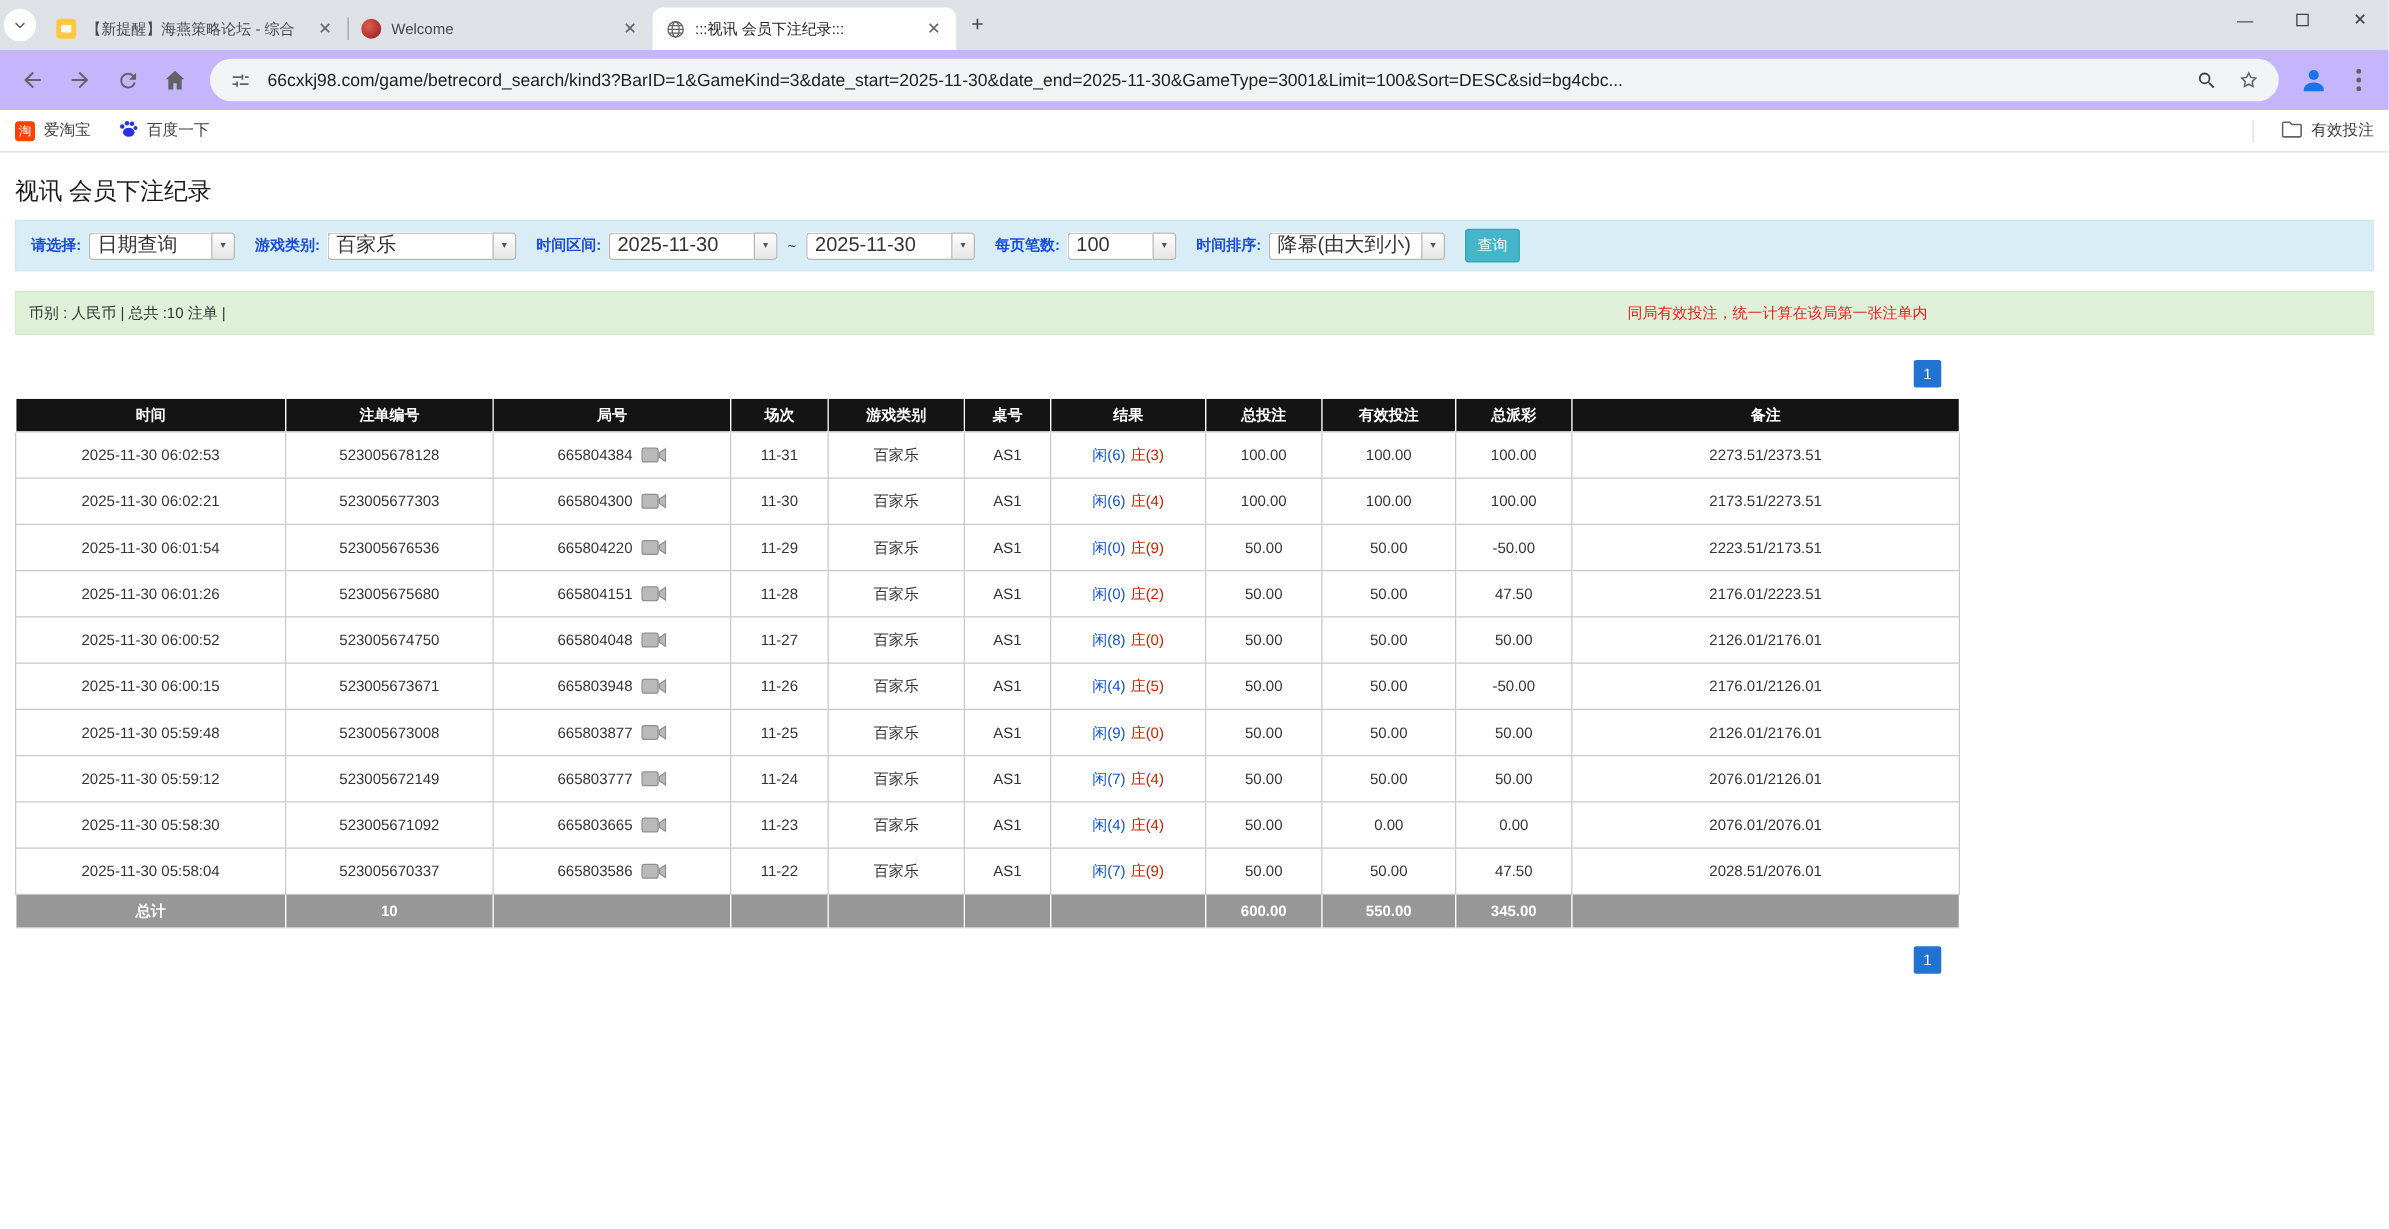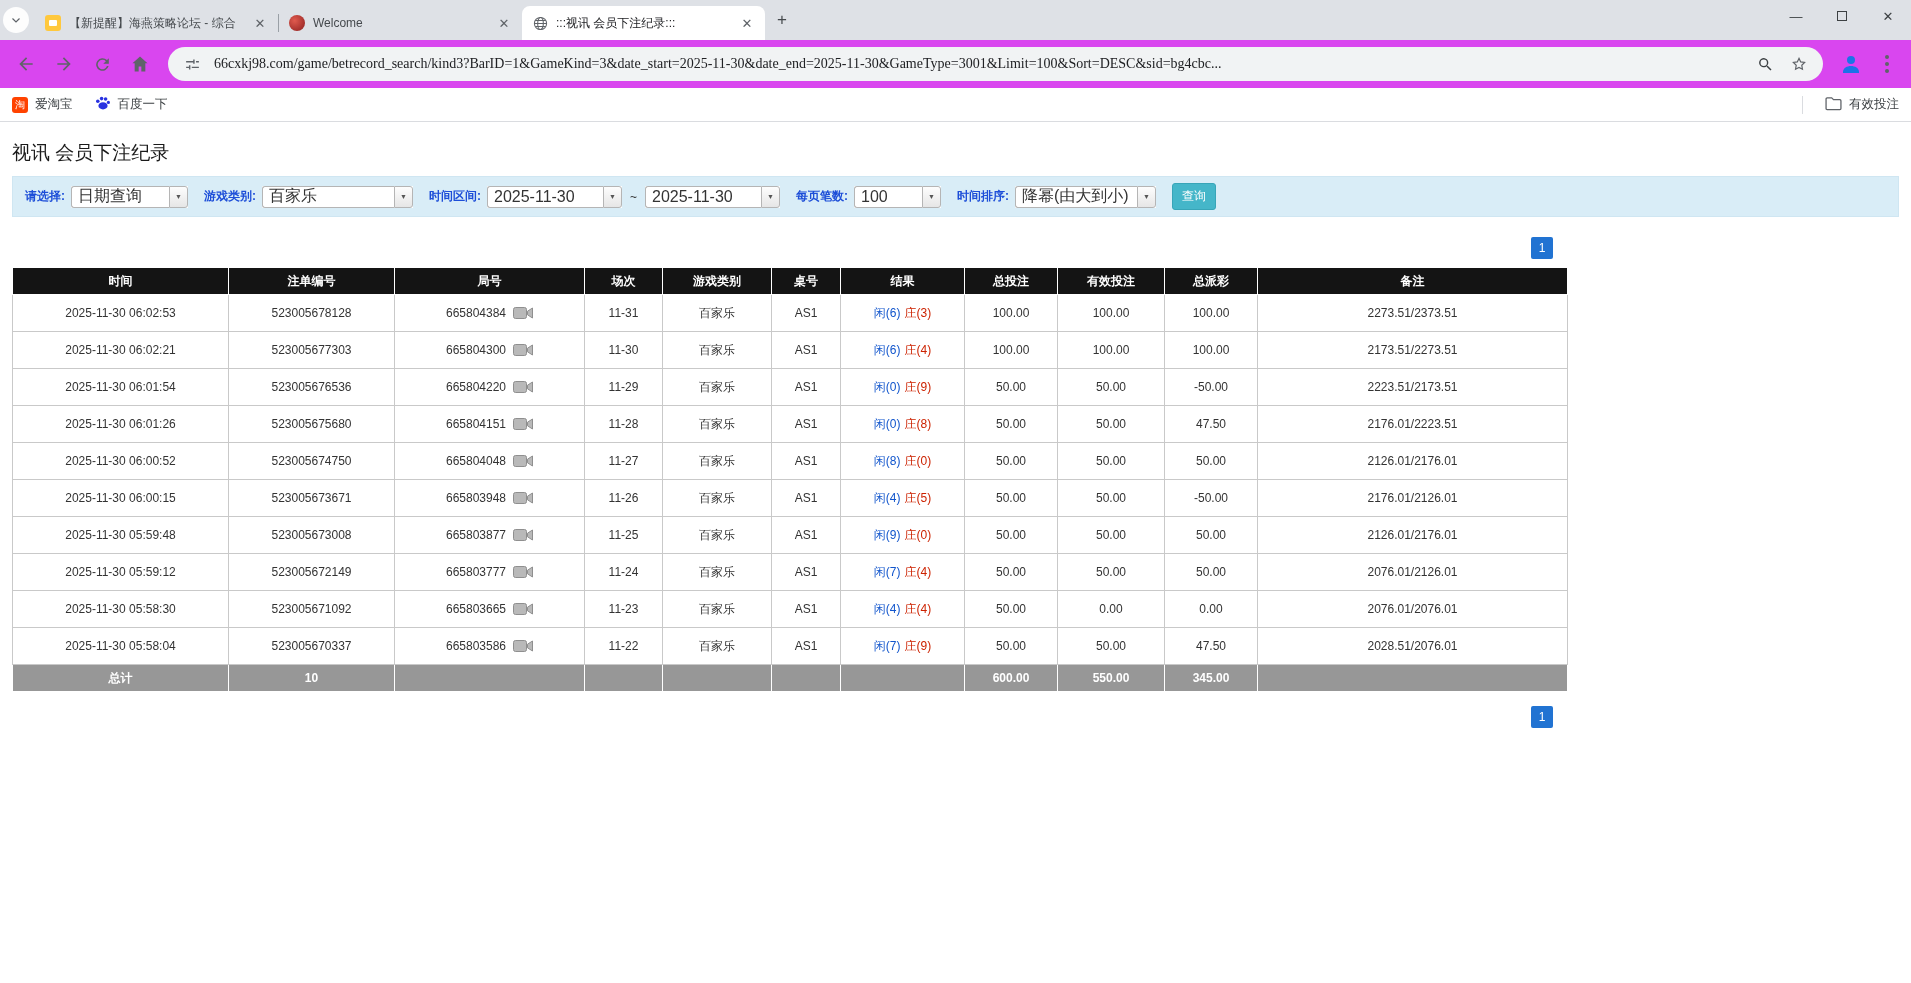--- a/index.html
+++ b/index.html
@@ -16,21 +16,21 @@
   .tab-sep { width: 1px; height: 18px; background: #9aa0a6; margin-bottom: 8px; }
   .favicon { width: 16px; height: 16px; flex: 0 0 auto; display: inline-flex; align-items: center; justify-content: center; }
   .fav-forum { background: #ffc83d; border-radius: 3px; }
   .fav-forum::after { content: ""; width: 8px; height: 6px; background: #fff; border-radius: 1px; }
   .fav-welcome { background: radial-gradient(circle at 35% 35%, #e05a4e, #8d1f1f); border-radius: 50%; }
   .newtab-btn { width: 26px; height: 26px; margin: 0 0 7px 4px; display: flex; align-items: center; justify-content: center; border-radius: 50%; color: #45494d; font-size: 17px; cursor: pointer; }
   .win-controls { position: absolute; right: 0; top: 0; height: 32px; display: flex; }
   .win-btn { width: 46px; height: 32px; display: flex; align-items: center; justify-content: center; color: #3c4043; font-size: 13px; cursor: pointer; }
   .win-max-glyph { width: 10px; height: 10px; border: 1px solid #3c4043; display: inline-block; }
 
-  .toolbar { height: 48px; background: #d946ef; display: flex; align-items: center; padding: 0 10px; gap: 6px; font-family: Liberation Serif, serif; }
+  .toolbar { height: 48px; background: #c4b5fd; display: flex; align-items: center; padding: 0 10px; gap: 6px; }
   .nav-btn { width: 32px; height: 32px; border-radius: 50%; display: flex; align-items: center; justify-content: center; cursor: pointer; flex: 0 0 auto; }
   .urlbar { flex: 1; height: 34px; background: #f1f3f4; border-radius: 17px; display: flex; align-items: center; padding: 0 12px; gap: 10px; margin: 0 6px; min-width: 0; }
   .url-text { flex: 1; font-size: 14px; color: #202124; white-space: nowrap; overflow: hidden; text-overflow: ellipsis; }
   .urlbar .icon-btn { flex: 0 0 auto; width: 24px; height: 24px; display: flex; align-items: center; justify-content: center; cursor: pointer; }
   .avatar-btn { width: 32px; height: 32px; border-radius: 50%; display: flex; align-items: center; justify-content: center; cursor: pointer; }
   .menu-btn { width: 28px; height: 32px; display: flex; align-items: center; justify-content: center; cursor: pointer; }
 
   .bookmarks-bar { height: 34px; background: #fff; border-bottom: 1px solid #dadce0; display: flex; align-items: center; padding: 0 12px; gap: 22px; font-size: 12.5px; color: #3c4043; }
   .bookmark { display: flex; align-items: center; gap: 7px; cursor: pointer; }
   .bm-taobao { width: 16px; height: 16px; background: #ff4200; border-radius: 3px; color: #fff; font-size: 10px; display: flex; align-items: center; justify-content: center; }
@@ -232,20 +232,24 @@
 
     <span class="filter-label">时间排序:</span>
     <span class="combo">
       <input style="width: 122px;" value="降幂(由大到小)">
       <span class="combo-btn">▼</span>
     </span>
 
     <button class="search-btn">查询</button>
   </div>
 
+  <div class="summarybar">
+    <span class="summary-left">币别 : 人民币 | 总共 :10 注单 |</span>
+    <span class="summary-notice">同局有效投注，统一计算在该局第一张注单内</span>
+  </div>
 
   <div class="pager top">
     <span class="pager-box">1</span>
   </div>
 
   <table class="records">
     <colgroup>
       <col style="width:216px">
         <col style="width:166px">
         <col style="width:190px">
@@ -352,21 +356,21 @@
               <svg width="20" height="14" viewBox="0 0 20 14">
                 <rect x="0.5" y="1.5" width="13" height="11" rx="2" fill="#b9b9b9" stroke="#8f8f8f"></rect>
                 <path d="M14.5 5.2l5-3.2v10l-5-3.2z" fill="#b9b9b9" stroke="#8f8f8f"></path>
               </svg>
             </span>
           </td>
           <td>11-28</td>
           <td>百家乐</td>
           <td>AS1</td>
           <td>
-            <span class="res-player">闲(0)</span><span class="res-banker">庄(8)</span>
+            <span class="res-player">闲(0)</span><span class="res-banker">庄(2)</span>
           </td>
           <td class="cell-link">50.00</td>
           <td>50.00</td>
           <td>47.50</td>
           <td>2176.01/2223.51</td>
         </tr>
 
         <tr>
           <td>2025-11-30 06:00:52</td>
           <td>523005674750</td>

